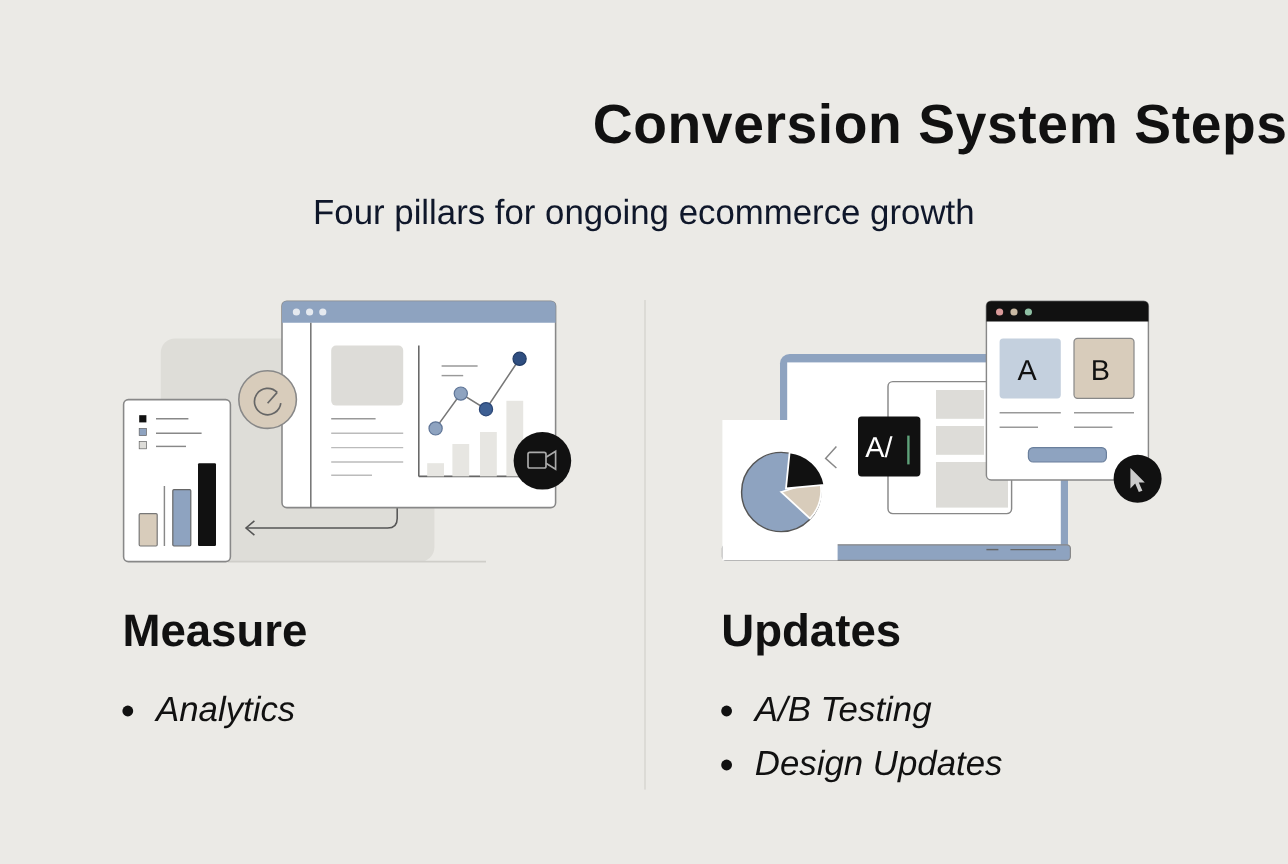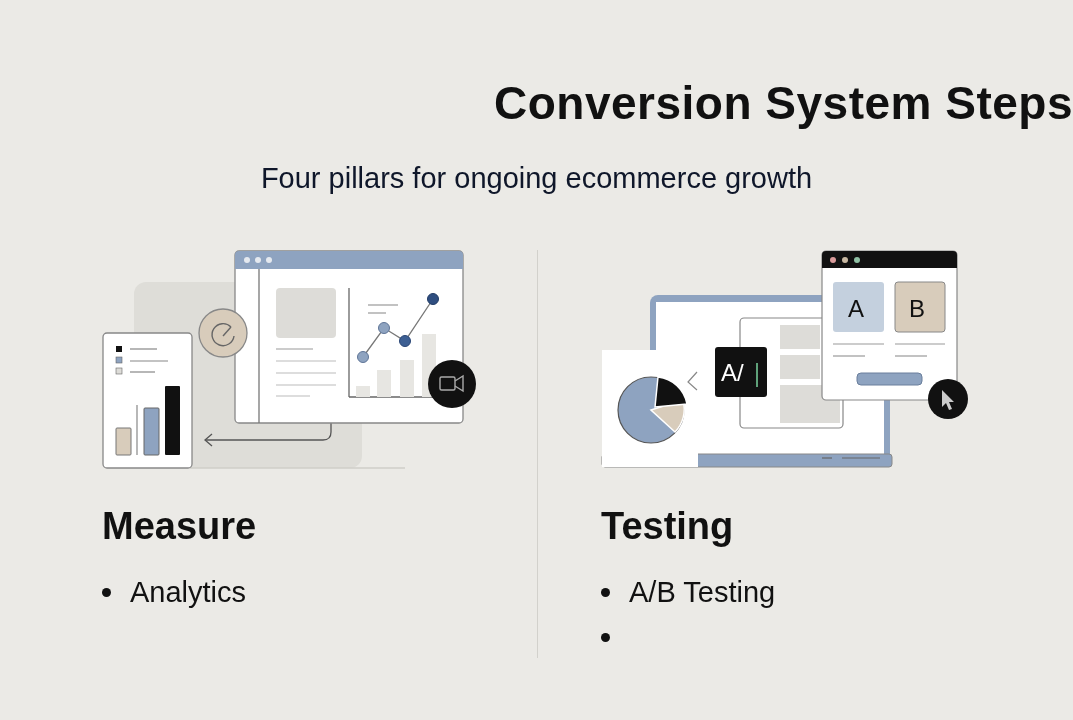--- a/index.html
+++ b/index.html
@@ -1,21 +1,21 @@
 <!DOCTYPE html>
 <html><head>
 <meta charset="utf-8">
 <style>
   html,body{margin:0;padding:0;}
   body{width:1073px;height:720px;background:#ebeae6;position:relative;overflow:hidden;font-family:"Liberation Sans",sans-serif;color:#111;}
   .title{position:absolute;left:0;width:1073px;top:76px;text-align:right;font-size:46px;font-weight:bold;letter-spacing:0.5px;}
   .subtitle{position:absolute;left:0;width:1073px;top:162px;text-align:center;font-size:29px;color:#0f172a;}
   .divider{position:absolute;left:537px;top:250px;width:1px;height:408px;background:#d2d1cc;}
   .col-title{position:absolute;font-size:38px;font-weight:bold;top:505px;}
-  .bullets{position:absolute;top:570px;margin:0;padding:0;list-style:none;font-size:29px;}
+  .bullets{position:absolute;top:570px;margin:0;padding:0;list-style:none;font-size:29px;font-style:italic;}
   .bullets li{display:flex;align-items:center;height:45px;}
   .dot{width:9px;height:9px;border-radius:50%;background:#111;margin-right:19px;display:inline-block;}
   svg{position:absolute;}
 </style>
 </head>
 <body>
 
 <div class="title">Conversion System Steps</div>
 <div class="subtitle">Four pillars for ongoing ecommerce growth</div>
 <div class="divider"></div>
@@ -130,22 +130,23 @@
 </svg>
 
 <div class="col-title" style="left:102px">Measure</div>
 <ul class="bullets" style="left:102px">
   <li>
       <span class="dot"></span>
       <span>Analytics</span>
     </li>
 </ul>
 
-<div class="col-title" style="left:601px">Testing</div>
+<div class="col-title" style="left:601px">Updates</div>
 <ul class="bullets" style="left:601px">
   <li>
       <span class="dot"></span>
       <span>A/B Testing</span>
     </li>
   <li>
       <span class="dot"></span>
+      <span>Design Updates</span>
     </li>
 </ul>
 
 </body></html>

